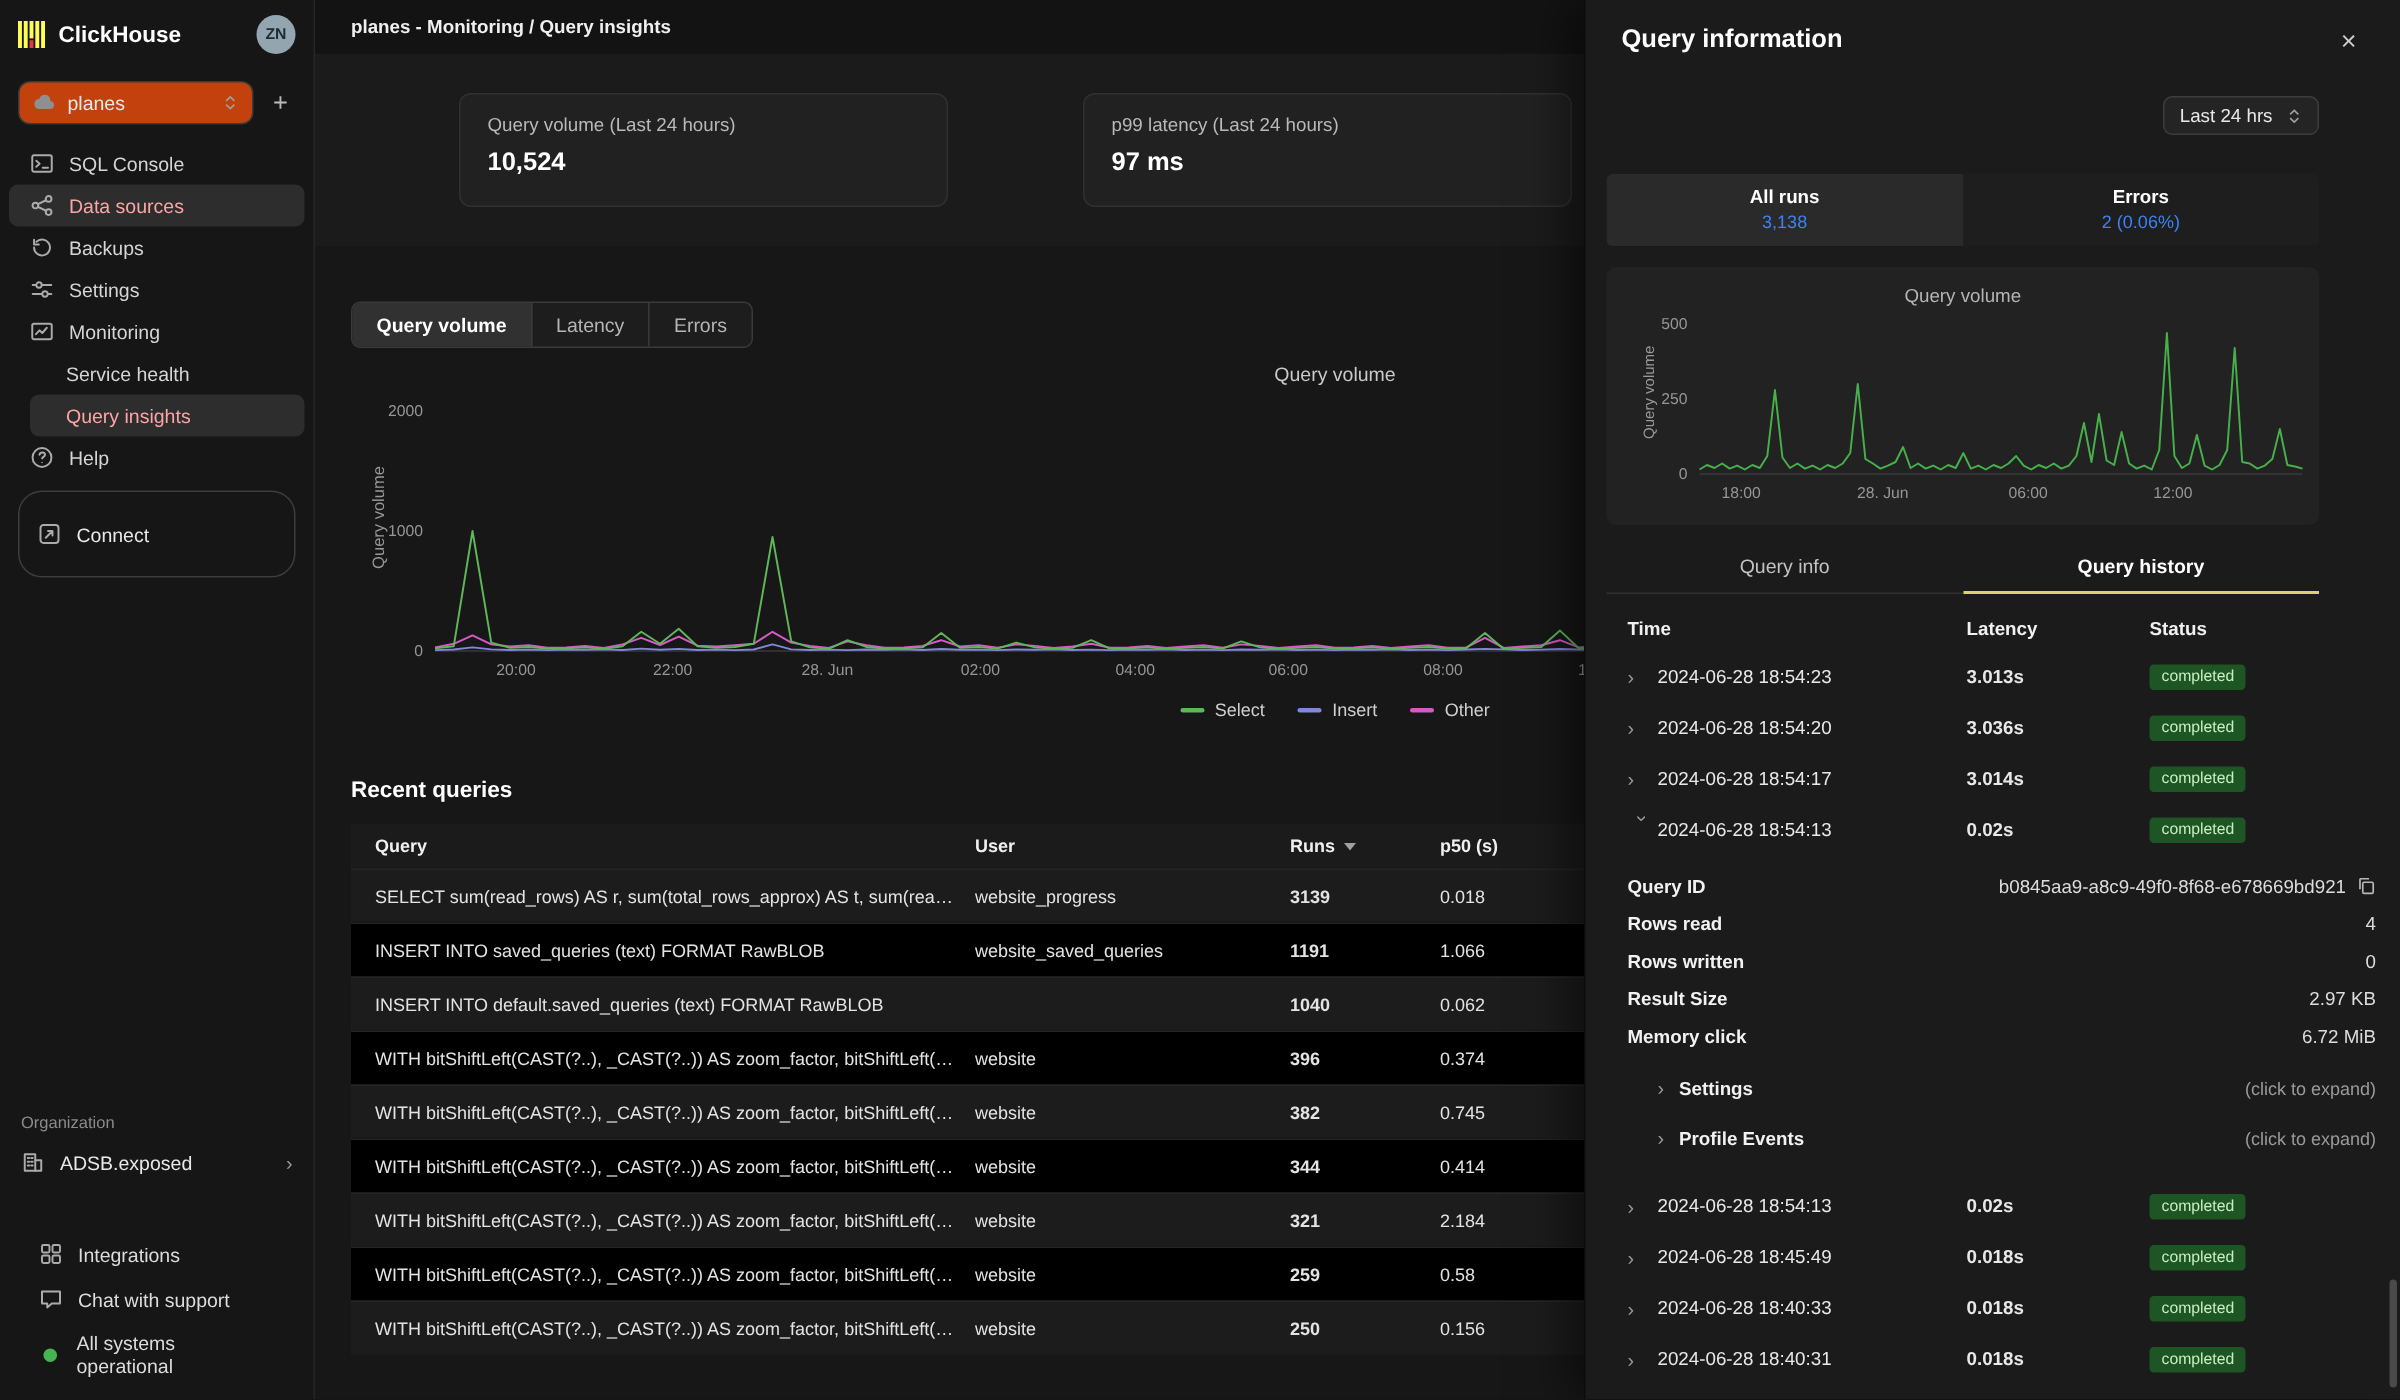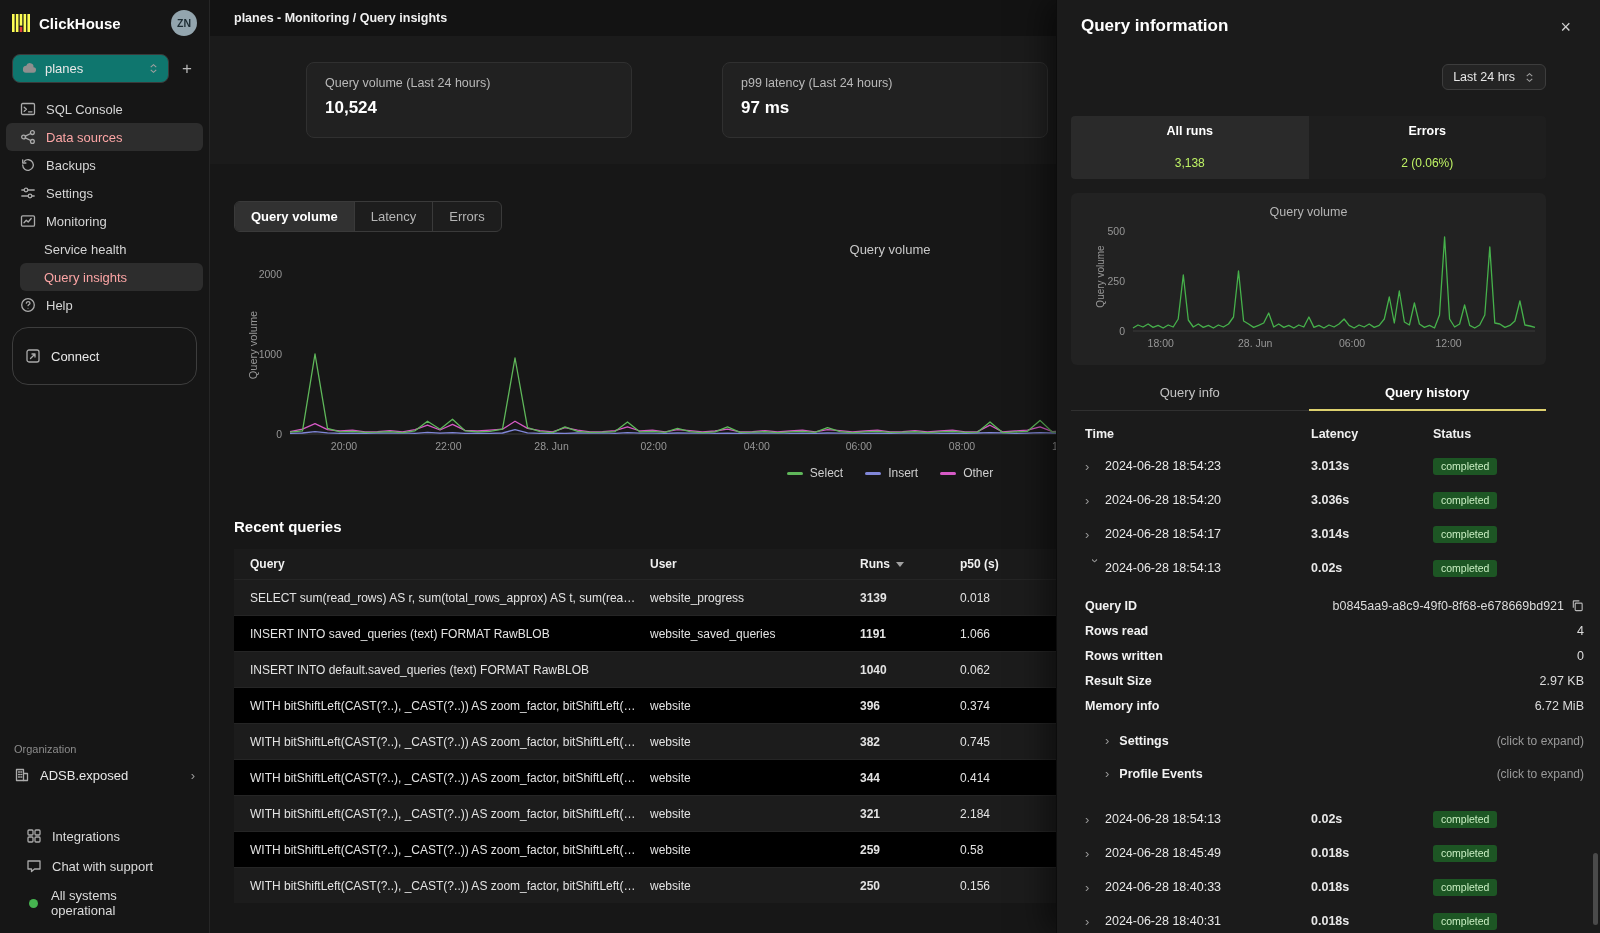--- a/index.html
+++ b/index.html
@@ -10,21 +10,21 @@
   .icn { width:16px; height:16px; stroke:#ababab; fill:none; stroke-width:1.3; stroke-linecap:round; stroke-linejoin:round; flex:none; }
 
   
   .sidebar { position:absolute; left:0; top:0; width:210px; height:100%; background:#161616;
              border-right:1px solid #262626; z-index:3; display:flex; flex-direction:column; }
   .logo-row { display:flex; align-items:center; gap:9px; padding:10px 12px 6px; }
   .logo-title { font-weight:700; font-size:15px; color:#fff; flex:1; }
   .avatar { width:26px; height:26px; border-radius:50%; background:#93a5ae; color:#1d2c33;
             font-size:10.5px; font-weight:700; display:flex; align-items:center; justify-content:center; }
   .service-row { display:flex; align-items:center; gap:8px; padding:12px 12px 10px; }
-  .service-select { flex:1; display:flex; align-items:center; gap:8px; background:#0f766e;
+  .service-select { flex:1; display:flex; align-items:center; gap:8px; background:#c2410c;
                     border:1px solid #3a3a3a; border-radius:8px; padding:6px 9px; color:#e8e8e8; }
   .service-select .grow { flex:1; }
   .ud { fill:none; stroke:#9f9f9f; stroke-width:1.2; }
   .plus { color:#b9b9b9; font-size:17px; padding:0 5px; }
   .nav { padding:2px 6px 0; }
   .nav-item { display:flex; align-items:center; gap:10px; padding:0 8px 0 14px; border-radius:6px;
               color:#d5d5d5; height:28px; }
   .nav-item.active { background:#2d2d2d; color:#fca5a5; }
   .nav-item.sub { margin-left:14px; padding-left:24px; }
   .connect-wrap { padding:8px 12px; }
@@ -79,21 +79,21 @@
             box-shadow:-10px 0 30px rgba(0,0,0,.5); border-left:1px solid #0c0c0c; }
   .drawer-header { display:flex; align-items:flex-start; justify-content:space-between; padding:16px 24px 0; }
   .drawer-title { font-size:17px; font-weight:700; color:#fff; }
   .close-x { color:#cfcfcf; font-size:18px; line-height:1; padding:2px 5px; }
   .range-row { display:flex; justify-content:flex-end; padding:0 54px 0 14px; margin-top:26px; }
   .range-select { display:flex; align-items:center; gap:9px; background:#242424; border:1px solid #3d3d3d;
                   border-radius:6px; padding:5px 10px; font-size:12.5px; color:#e8e8e8; }
   .stat-tabs { display:flex; margin:26px 54px 0 14px; border-radius:4px; overflow:hidden; }
   .stat-tab { flex:1; text-align:center; padding:8px 0 9px; }
   .stat-tab .t { font-weight:700; font-size:12.5px; color:#fff; }
-  .stat-tab .v { color:#bef264; font-size:12px; margin-top:18px; }
+  .stat-tab .v { color:#3b82f6; font-size:12px; margin-top:3px; }
   .stat-tab.sel { background:#2a2a2a; }
   .stat-tab.unsel { background:#1e1e1e; }
   .mini-chart-card { margin:14px 54px 0 14px; background:#222222; border-radius:6px; height:172px; position:relative; }
   .mini-chart-title { text-align:center; padding-top:12px; color:#b5b5b5; font-size:12.5px; }
   .mini-ylabel { position:absolute; left:-16px; top:78px; width:90px; text-align:center;
                  transform:rotate(-90deg); color:#989898; font-size:10px; }
   .mini-canvas { margin-top:6px; }
   .drawer-tabs { display:flex; margin:12px 54px 0 14px; border-bottom:1px solid #303030; }
   .drawer-tab { flex:1; text-align:center; padding:8px 0 10px; color:#c3c3c3; position:relative; }
   .drawer-tab.active { color:#fff; font-weight:700; }
@@ -491,21 +491,21 @@
     </div>
     <div class="detail-row">
       <span class="detail-label">Rows written</span>
       <span class="detail-value">0</span>
     </div>
     <div class="detail-row">
       <span class="detail-label">Result Size</span>
       <span class="detail-value">2.97 KB</span>
     </div>
     <div class="detail-row">
-      <span class="detail-label">Memory info</span>
+      <span class="detail-label">Memory click</span>
       <span class="detail-value">6.72 MiB</span>
     </div>
   </div>
 
   <div class="expanders">
     <div class="expander">
       <span class="hist-chev">›</span>
       <span class="lbl">Settings</span>
       <span class="hint">(click to expand)</span>
     </div>

